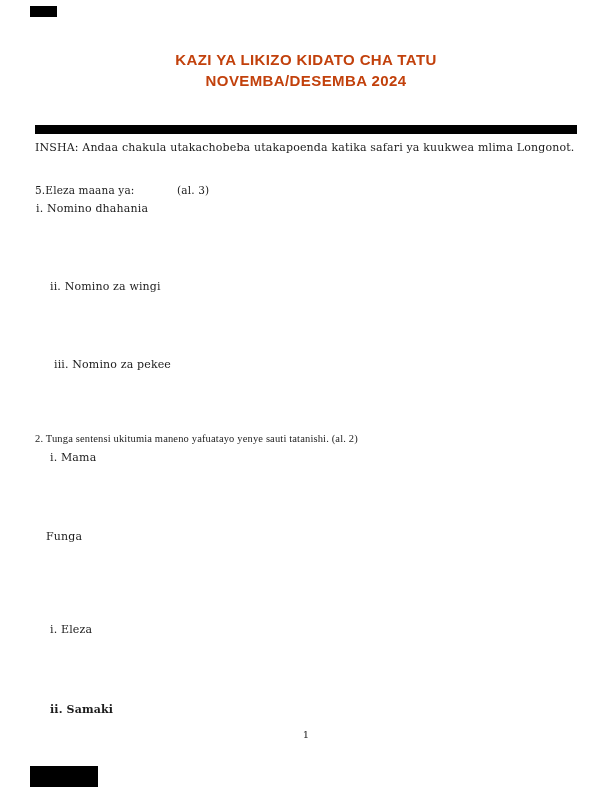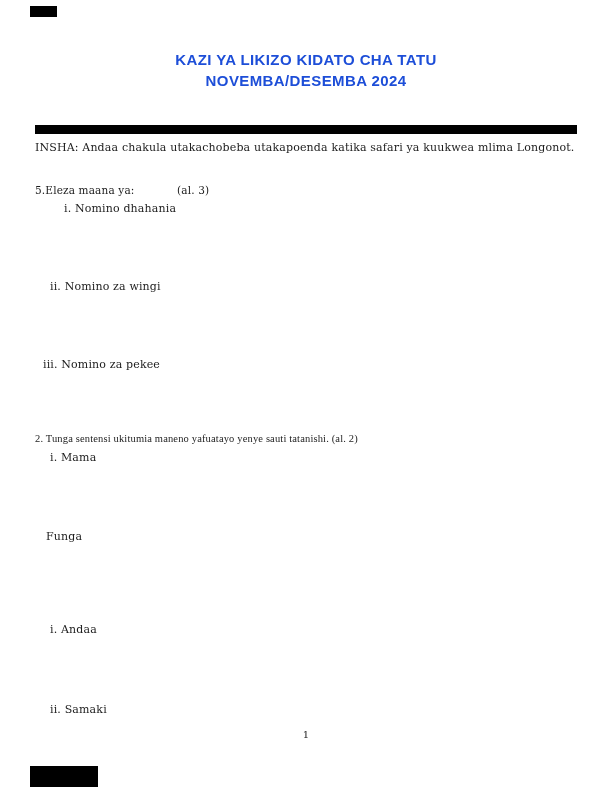--- a/index.html
+++ b/index.html
@@ -17,21 +17,21 @@
     color: #1c1c1c;
   }
   .title {
     position: absolute;
     left: 0;
     width: 612px;
     text-align: center;
     font-family: "Liberation Sans", sans-serif;
     font-weight: bold;
     font-size: 15px;
-    color: #1d4ed8;
+    color: #c2410c;
     letter-spacing: 0.4px;
     white-space: nowrap;
   }
   .rule {
     position: absolute;
     background: #000000;
   }
   .artifact {
     position: absolute;
     background: #000000;
@@ -77,26 +77,26 @@
   <div class="title" style="top:72px;">NOVEMBA/DESEMBA 2024</div>
 
   <div class="rule" style="left:35px; top:125px; width:542px; height:9px;"></div>
 
   <div class="line" style="left:35px; top:141px;">INSHA: Andaa chakula utakachobeba utakapoenda katika safari ya kuukwea mlima Longonot.</div>
 
   <div class="q-line" style="left:35px; top:184px;">
     <span>5.Eleza maana ya:</span>
     <span class="q-marks" style="left:142px;text-align:right;">(al. 3)</span>
   </div>
-  <div class="line" style="left:64px; top:202px;">i. Nomino dhahania</div>
+  <div class="line" style="left:36px; top:202px;">i. Nomino dhahania</div>
   <div class="line" style="left:50px; top:280px;text-align:right;">ii. Nomino za wingi</div>
-  <div class="line" style="left:43px; top:358px;">iii. Nomino za pekee</div>
+  <div class="line" style="left:54px; top:358px;">iii. Nomino za pekee</div>
 
   <div class="q-line" style="left:35px; top:432px;font-family:Liberation Serif, serif;">2. Tunga sentensi ukitumia maneno yafuatayo yenye sauti tatanishi. (al. 2)</div>
   <div class="line" style="left:50px; top:451px;">i. Mama</div>
   <div class="line" style="left:46px; top:530px;">Funga</div>
 
-  <div class="line" style="left:50px; top:623px;">i. Andaa</div>
-  <div class="line" style="left:50px; top:703px;">ii. Samaki</div>
+  <div class="line" style="left:50px; top:623px;">i. Eleza</div>
+  <div class="line" style="left:50px; top:703px;font-weight:bold;">ii. Samaki</div>
 
   <div class="page-number" style="top:729px;">1</div>
 
 </div>
 
 </body></html>

